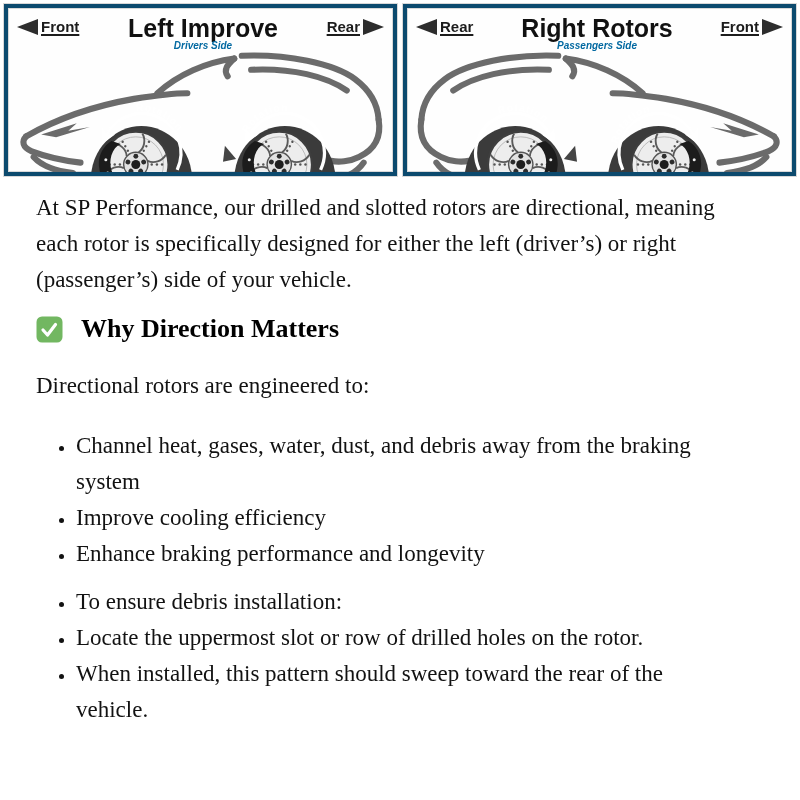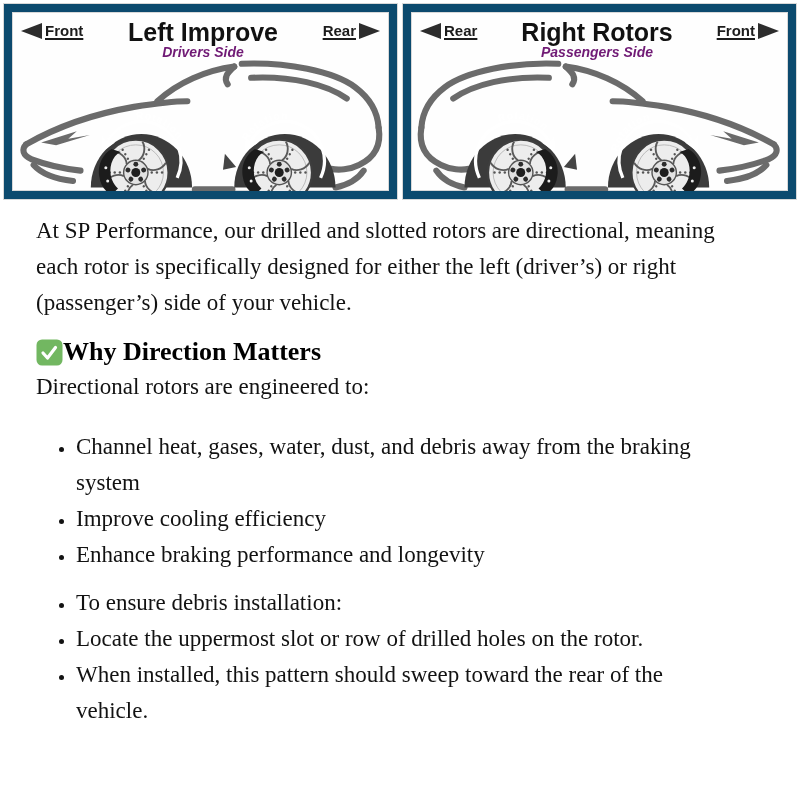--- a/index.html
+++ b/index.html
@@ -3,49 +3,49 @@
 <meta charset="utf-8">
 <style>
   html,body{margin:0;padding:0;}
   body{
     width:800px;height:800px;overflow:hidden;background:#ffffff;
     font-family:"Liberation Serif",serif;color:#121212;
   }
   
   .diagram{display:flex;gap:6px;padding:4px 4px 0 4px;box-sizing:border-box;}
   .panel{
-    flex:1;height:195px;box-sizing:border-box;background:#fefefe;
-    border:8px solid #0c4a6e;
+    flex:1;height:172px;box-sizing:border-box;background:#fefefe;
+    border:4px solid #0c4a6e;
     box-shadow:inset 0 0 0 1px #d8d8d8, 0 0 0 1px #d8d8d8;
     overflow:hidden;
   }
   .panel-header{display:flex;justify-content:space-between;align-items:flex-start;padding:6px 9px 0 9px;}
   .dir{display:flex;align-items:center;gap:3px;margin-top:4px;}
   .dir b{
     font-family:"Liberation Sans",sans-serif;font-weight:700;font-size:15px;color:#1c1c1c;
     text-decoration:underline;text-decoration-thickness:2px;text-underline-offset:2px;
   }
   .tri{width:0;height:0;border-top:8px solid transparent;border-bottom:8px solid transparent;display:inline-block;}
   .tri-left{border-right:21px solid #2d2d2d;}
   .tri-right{border-left:21px solid #2d2d2d;}
   .titles{text-align:center;font-family:"Liberation Sans",sans-serif;line-height:1.05;margin-top:1px;}
   .ptitle{display:block;font-size:25px;font-weight:700;color:#111;}
-  .psub{display:block;font-size:14px;font-weight:700;font-style:italic;color:#701a75;}
+  .psub{display:block;font-size:10px;font-weight:700;font-style:italic;color:#0369a1;}
   .car-svg{display:block;width:100%;height:150px;}
   .rot{fill:#ffffff;font-family:"Liberation Sans",sans-serif;font-weight:700;font-size:11px;letter-spacing:1px;}
   
   .content{padding:0 36px;}
   .intro{font-size:23px;line-height:36px;margin:14px 0 0 0;max-width:705px;}
   .sec-h{
-    display:flex;align-items:center;gap:0;margin:16px 0 0 0;
+    display:flex;align-items:center;gap:18px;margin:16px 0 0 0;
     font-size:26px;font-weight:700;color:#000;
   }
   .sec-h.plain{font-weight:400;gap:10px;margin-top:16px;}
   .icon-badge{display:inline-flex;flex:0 0 auto;}
-  .lead{font-size:23px;line-height:36px;margin:2px 0 0 0;}
+  .lead{font-size:23px;line-height:36px;margin:24px 0 0 0;}
   ul.blist{margin:24px 0 0 0;padding-left:40px;}
   ul.blist.second{margin-top:12px;}
   ul.blist li{font-size:23px;line-height:36px;max-width:660px;margin:0;}
   ul.blist li::marker{font-size:18px;}
 </style>
 </head>
 <body>
 
 <svg width="0" height="0" style="position:absolute" aria-hidden="true">
   <defs>

